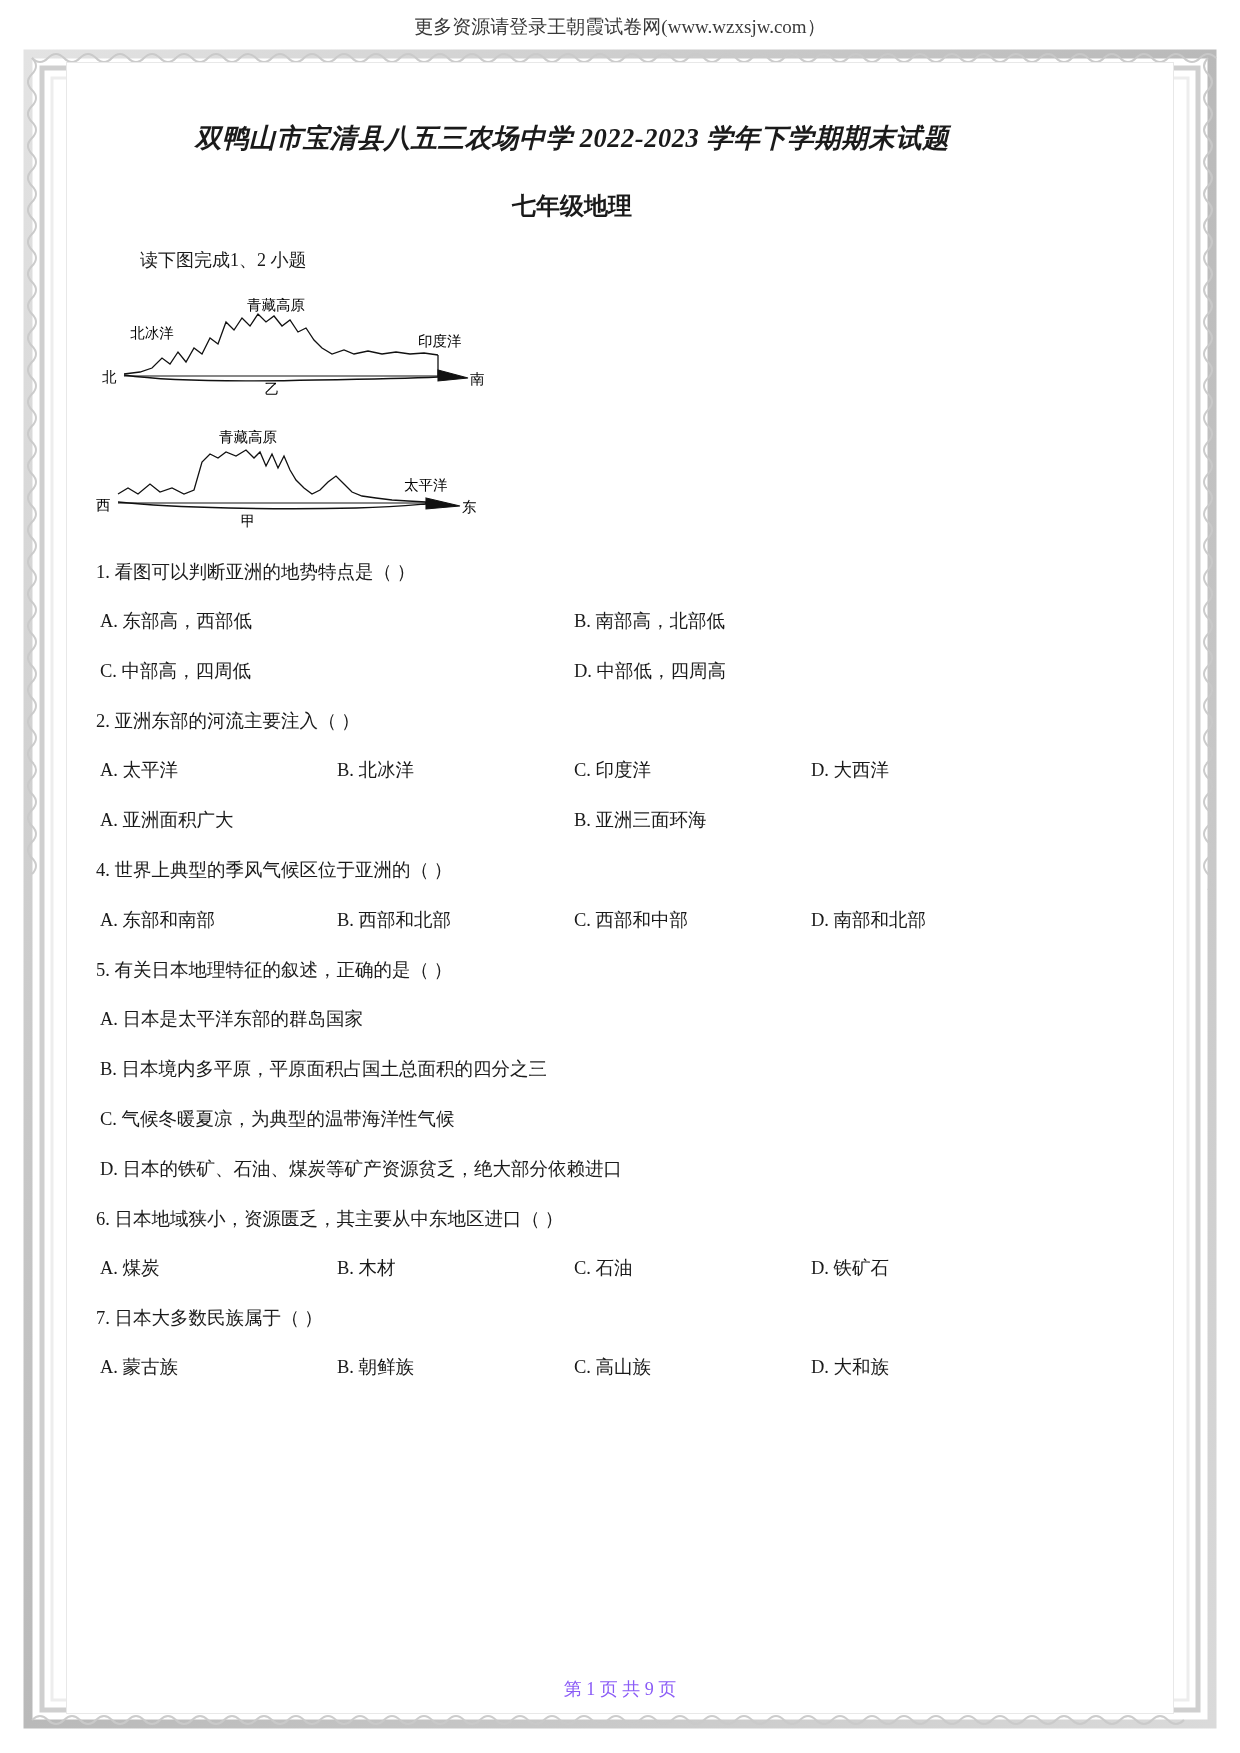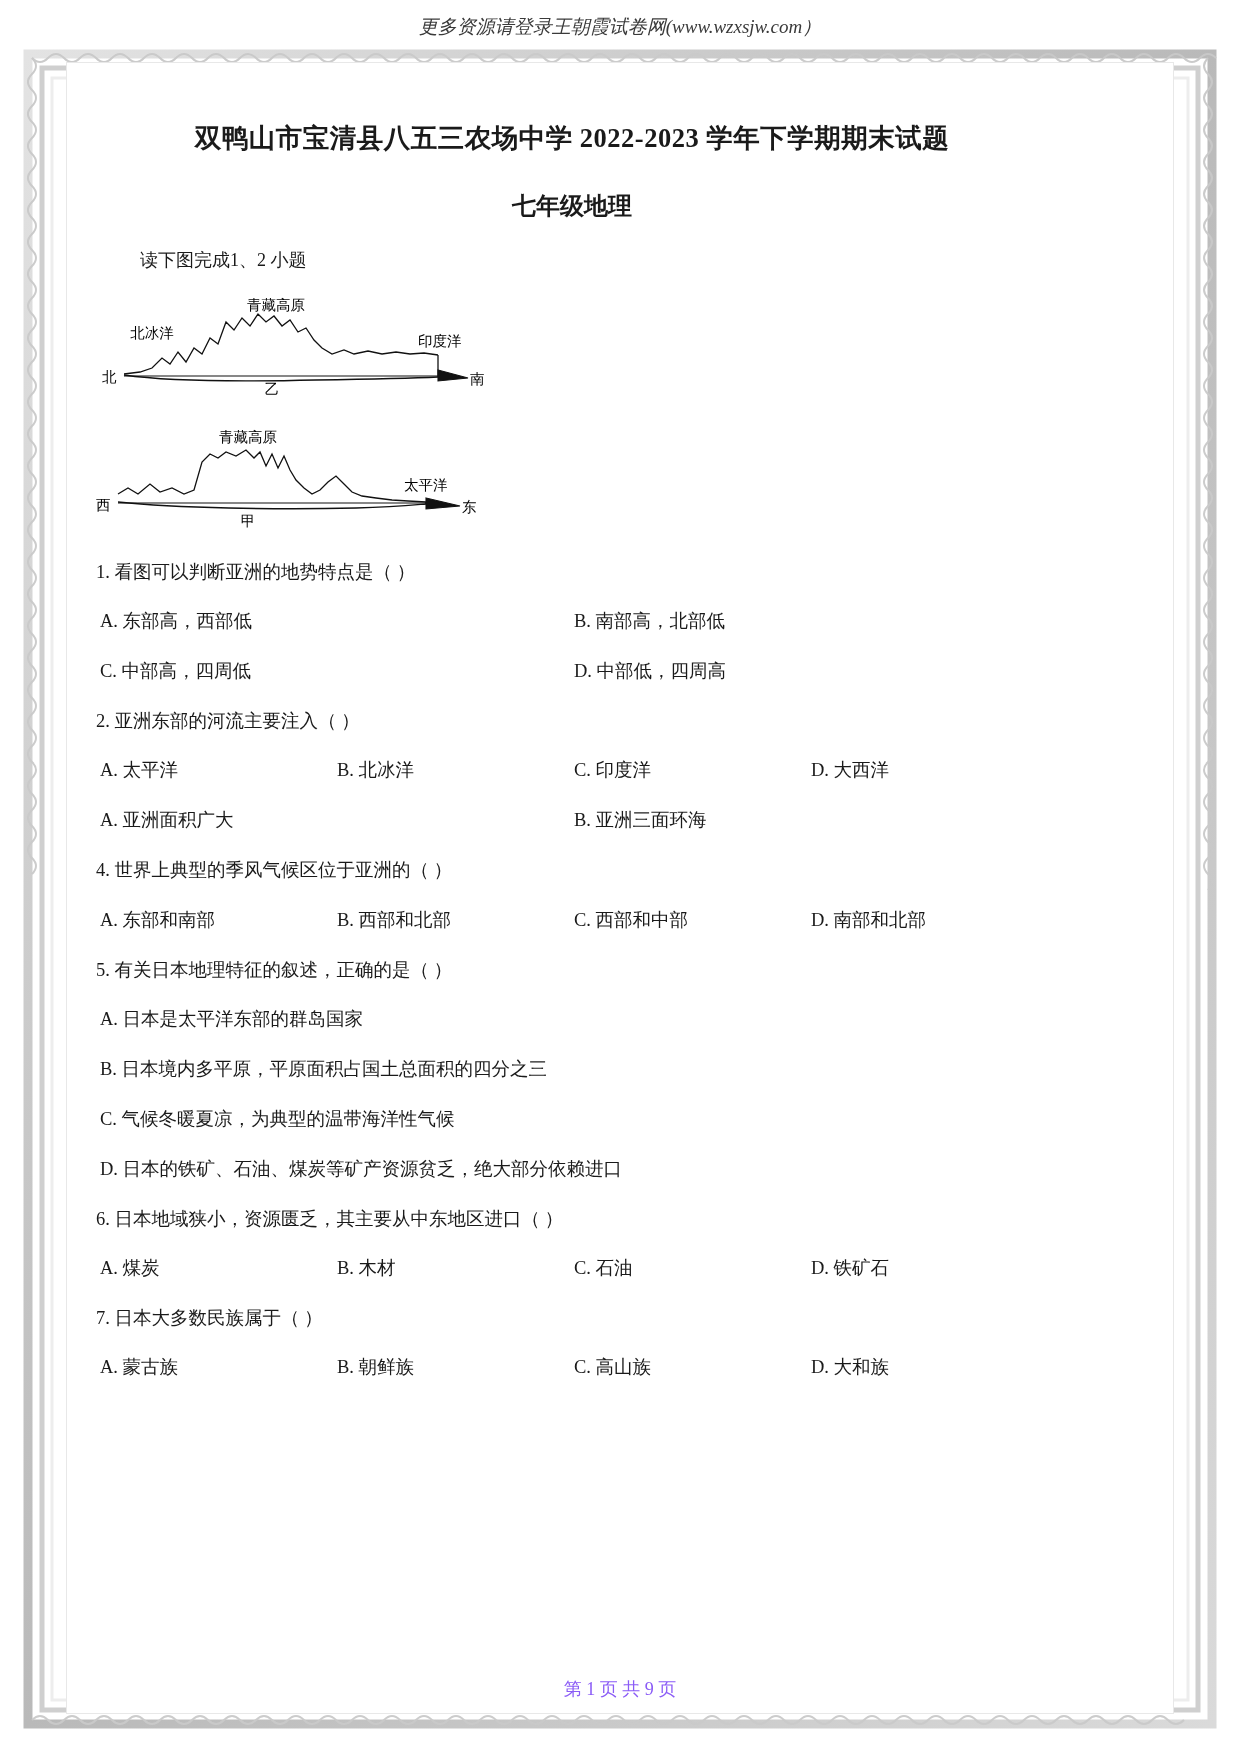--- a/index.html
+++ b/index.html
@@ -21,21 +21,20 @@
   }
   .watermark {
     position: absolute;
     top: 14px;
     left: 0;
     width: 100%;
     text-align: center;
     font-size: 19px;
     color: #3a3a3a;
     font-family: "Liberation Serif", serif;
-    font-style: italic;
   }
   
   .frame-outer {
     position: absolute;
     left: 18px;
     top: 44px;
     width: 1204px;
     height: 1690px;
   }
   .frame-outer svg { display: block; }
@@ -55,20 +54,21 @@
     top: 120px;
     width: 952px;
   }
   h1.title {
     font-size: 26.5px;
     font-weight: bold;
     text-align: center;
     margin: 0;
     letter-spacing: 0.5px;
     font-family: "Liberation Serif", "DejaVu Serif", serif;
+    font-style: italic;
   }
   h2.subtitle {
     font-size: 24px;
     font-weight: bold;
     text-align: center;
     margin: 34px 0 0 0;
   }
   .section-head {
     font-size: 20.5px;
     margin: 66px 0 0 0;

